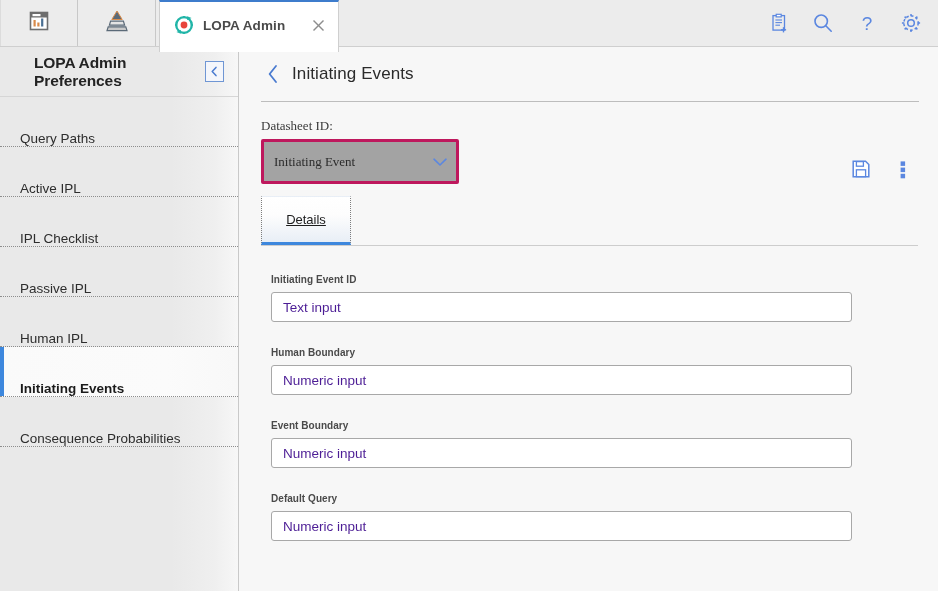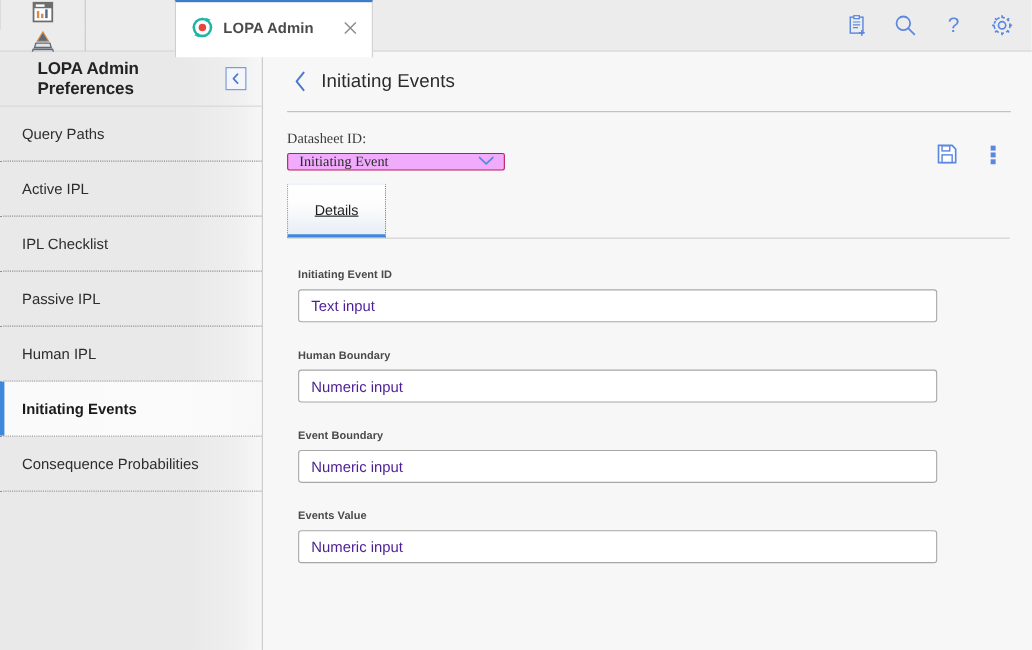--- a/index.html
+++ b/index.html
@@ -22,21 +22,20 @@
   
   .topbar {
     position: absolute;
     top: 0; left: 0;
     width: 938px;
     height: 47px;
     background: #ececec;
     border-bottom: 1px solid #cfcfcf;
     display: flex;
     align-items: stretch;
-    flex-direction: column;
   }
 
   .tb-iconcell {
     width: 78px;
     height: 46px;
     display: flex;
     align-items: center;
     justify-content: center;
     border-right: 1px solid #c8c8c8;
     cursor: pointer;
@@ -130,21 +129,21 @@
     cursor: pointer;
     flex: 0 0 19px;
     margin-left: 4px;
   }
 
   .sb-list { padding-top: 0; }
   .sb-item {
     position: relative;
     height: 50px;
     display: flex;
-    align-items: center;
+    align-items: flex-end;
     padding-left: 20px;
     font-size: 13.5px;
     color: #2d2d2d;
     border-bottom: 1px dotted #8d8d8d;
     cursor: pointer;
   }
   .sb-item.active {
     background: linear-gradient(to right, #fafafa 0%, #fbfbfb 70%, #f8f8f8 100%);
     font-weight: bold;
     color: #1b1b1b;
@@ -199,23 +198,23 @@
     font-family: Liberation Serif, serif;
   }
   .ds-left { flex: 1 1 auto; }
   .ds-label {
     font-size: 13px;
     color: #3a3a3a;
     margin-bottom: 5px;
   }
   .ds-select {
     width: 198px;
-    height: 16px;
-    background: #f0abfc;
-    border: 1px solid #be185d;
+    height: 45px;
+    background: #a3a3a3;
+    border: 3px solid #be185d;
     border-radius: 2px;
     display: flex;
     align-items: center;
     padding: 0 8px 0 10px;
     cursor: pointer;
   }
   .ds-select-text {
     flex: 1 1 auto;
     font-size: 13px;
     color: #2b2b2b;
@@ -465,20 +464,20 @@
         <div class="flabel">Human Boundary</div>
         <div class="finput">Numeric input</div>
       </div>
 
       <div class="fgroup">
         <div class="flabel">Event Boundary</div>
         <div class="finput">Numeric input</div>
       </div>
 
       <div class="fgroup">
-        <div class="flabel">Events Value</div>
+        <div class="flabel">Default Query</div>
         <div class="finput">Numeric input</div>
       </div>
 
     </div>
   </div>
 
 </div>
 
 </body></html>

